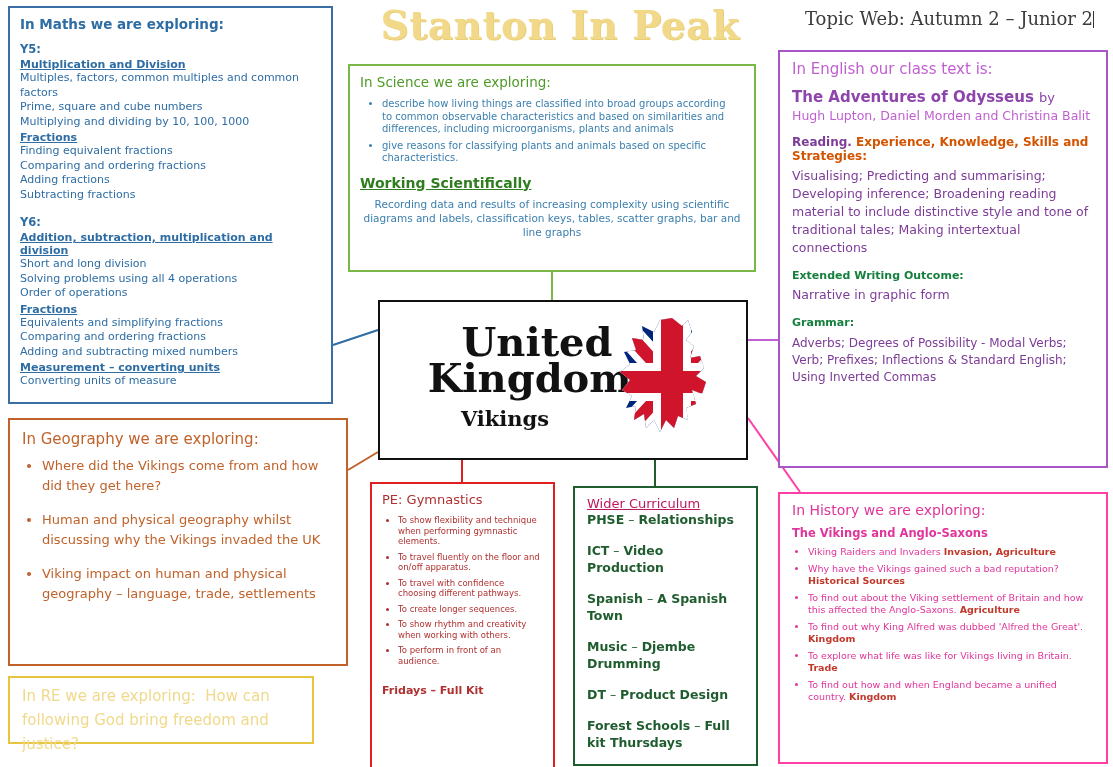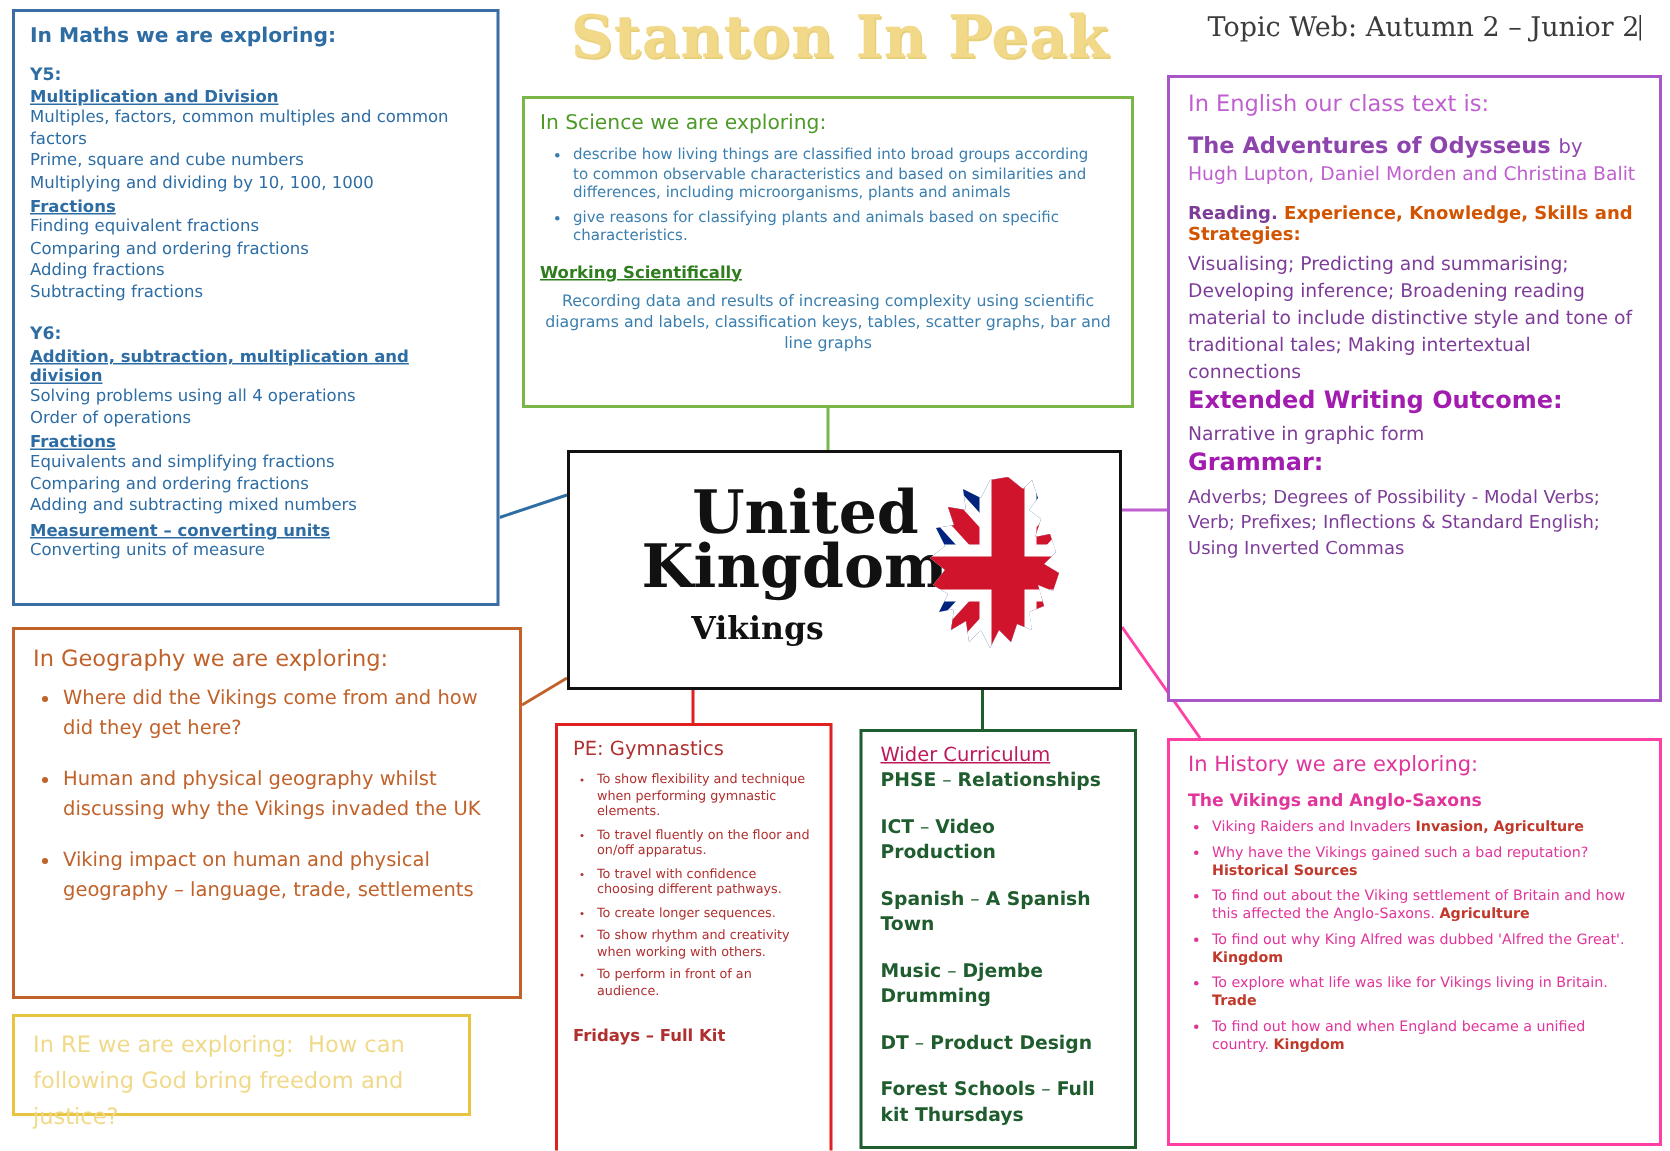--- a/index.html
+++ b/index.html
@@ -33,33 +33,33 @@
   #maths .sub{color:#2e6da4;font-size:11px;font-weight:bold;text-decoration:underline;margin-top:2px;}
   #maths .li{color:#2e6da4;font-size:11px;line-height:14.5px;}
   #maths .gap{height:11px;}
 
   
   #science{left:348px;top:64px;width:408px;height:208px;border:2px solid #7ab648;padding:8px 10px;}
   #science .hdr{color:#4e9a28;font-size:13.5px;margin-bottom:8px;}
   #science .sub{color:#2f7d1f;font-size:10.5px;font-weight:bold;text-decoration:underline;margin-bottom:4px;}
   #science ul{margin:2px 16px 6px 0;padding-left:22px;}
   #science li{color:#3b7fae;font-size:10px;line-height:12.5px;margin-bottom:4px;}
-  #science .ws{color:#2f7d1f;font-size:11px;font-weight:bold;text-decoration:underline;margin-top:10px;}
+  #science .ws{color:#2f7d1f;font-size:14px;font-weight:bold;text-decoration:underline;margin-top:10px;}
   #science .body{color:#3b7fae;font-size:10.5px;line-height:14px;margin-top:6px;text-align:center;}
 
   
   #english{left:778px;top:50px;width:330px;height:418px;border:2px solid #a855c8;padding:8px 12px;}
   #english .hdr{color:#c05fd0;font-size:15px;margin-bottom:10px;}
   #english .txt1{color:#8e44ad;font-size:15px;font-weight:bold;}
   #english .txt1 .by{font-weight:normal;font-size:13px;color:#8e44ad;}
   #english .auth{color:#c05fd0;font-size:12.5px;margin-top:2px;}
   #english .rh{color:#7d3c98;font-size:12px;font-weight:bold;margin-top:12px;}
   #english .rh .em{color:#d35400;}
   #english .p{color:#7d3c98;font-size:12.5px;line-height:18px;margin-top:4px;}
-  #english .lbl{color:#a21caf;font-size:16px;font-weight:bold;margin-top:0;}
+  #english .lbl{color:#15803d;font-size:11px;font-weight:bold;margin-top:12px;}
   #english .sm{color:#7d3c98;font-size:12px;line-height:17px;margin-top:6px;}
 
   
   #centre{left:378px;top:300px;width:370px;height:160px;border:2.5px solid #111;}
   #centre .ctext{position:absolute;left:12px;top:22px;width:250px;text-align:center;
     font-family:"DejaVu Serif", serif;font-size:40px;font-weight:bold;color:#111;line-height:36px;padding-left:20px;}
   #centre .vik{position:absolute;left:0;top:104px;width:250px;text-align:center;
     font-family:"DejaVu Serif", serif;font-size:21px;font-weight:bold;color:#111;}
   #centre .flag{position:absolute;right:14px;top:14px;}
 
@@ -121,20 +121,21 @@
   <div class="li">Prime, square and cube numbers</div>
   <div class="li">Multiplying and dividing by 10, 100, 1000</div>
   <div class="sub">Fractions</div>
   <div class="li">Finding equivalent fractions</div>
   <div class="li">Comparing and ordering fractions</div>
   <div class="li">Adding fractions</div>
   <div class="li">Subtracting fractions</div>
   <div class="gap"></div>
   <div class="yr">Y6:</div>
   <div class="sub">Addition, subtraction, multiplication and division</div>
+  <div class="li">Short and long division</div>
   <div class="li">Solving problems using all 4 operations</div>
   <div class="li">Order of operations</div>
   <div class="sub">Fractions</div>
   <div class="li">Equivalents and simplifying fractions</div>
   <div class="li">Comparing and ordering fractions</div>
   <div class="li">Adding and subtracting mixed numbers</div>
   <div class="sub">Measurement – converting units</div>
   <div class="li">Converting units of measure</div>
 </div>
 

